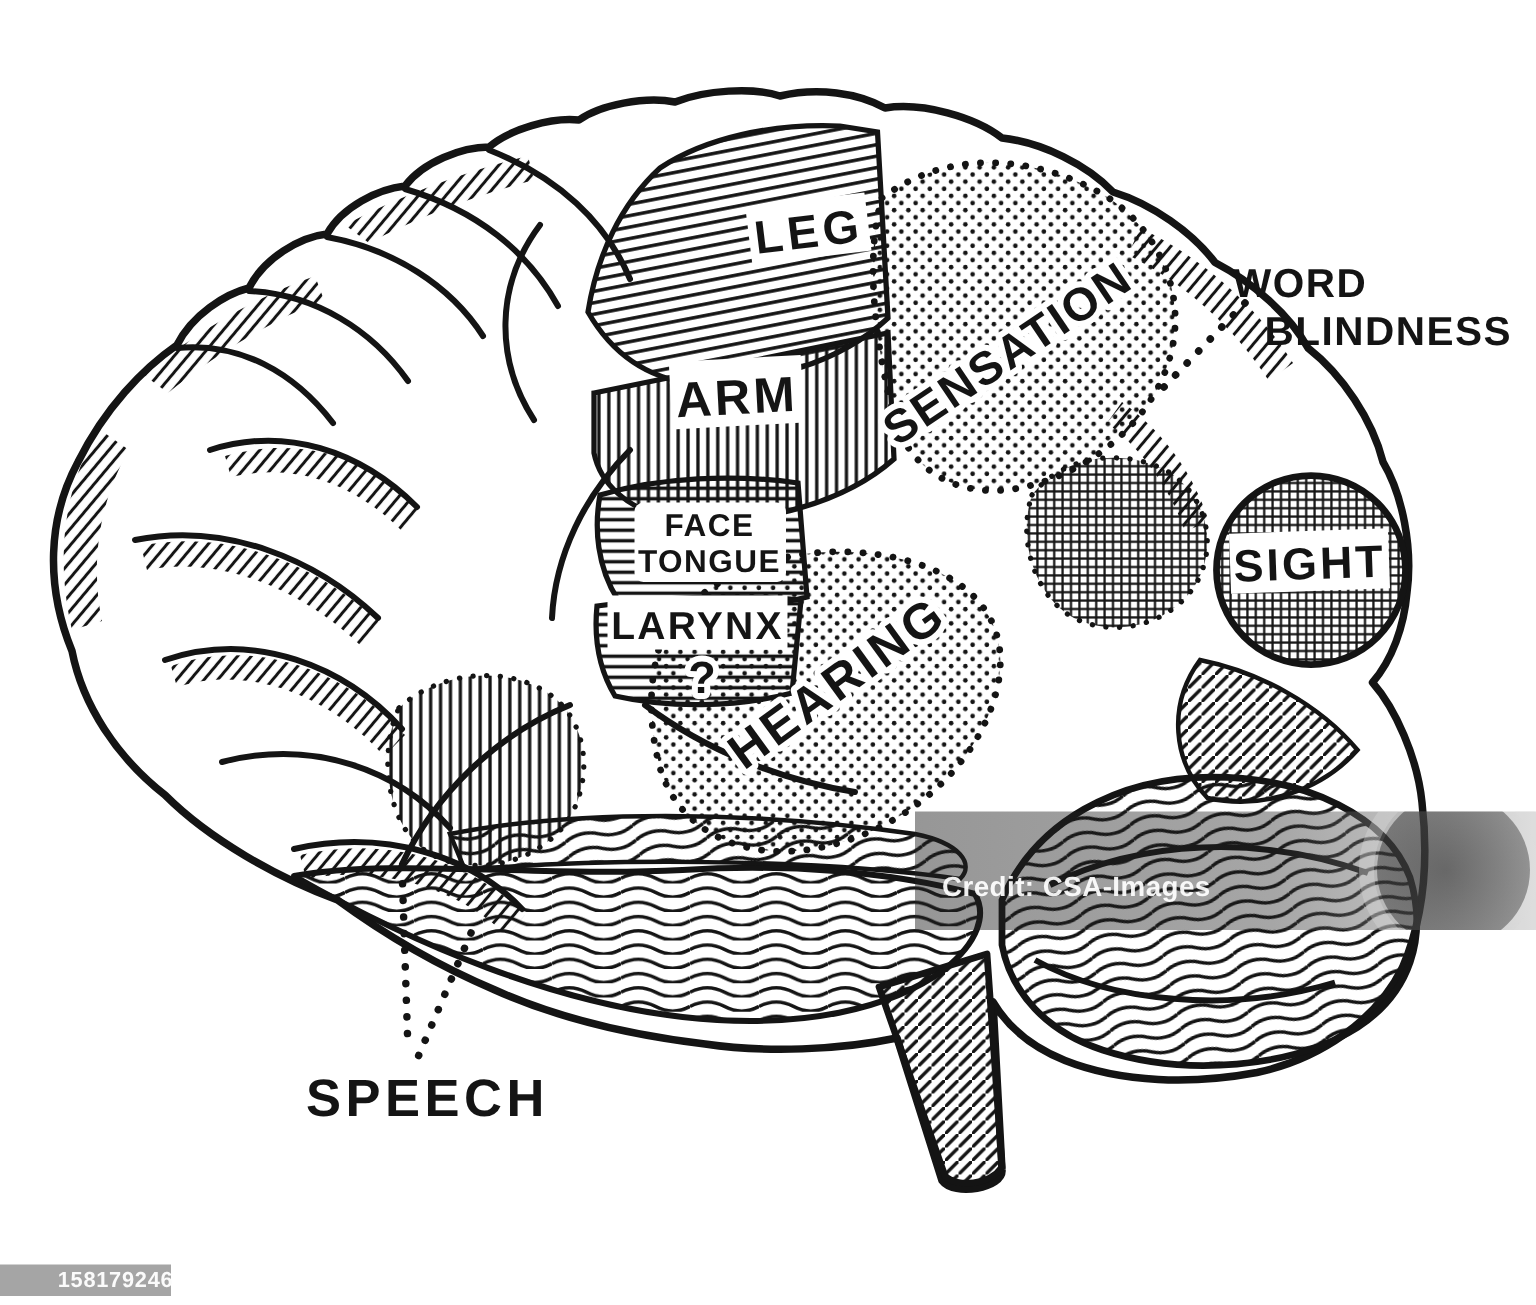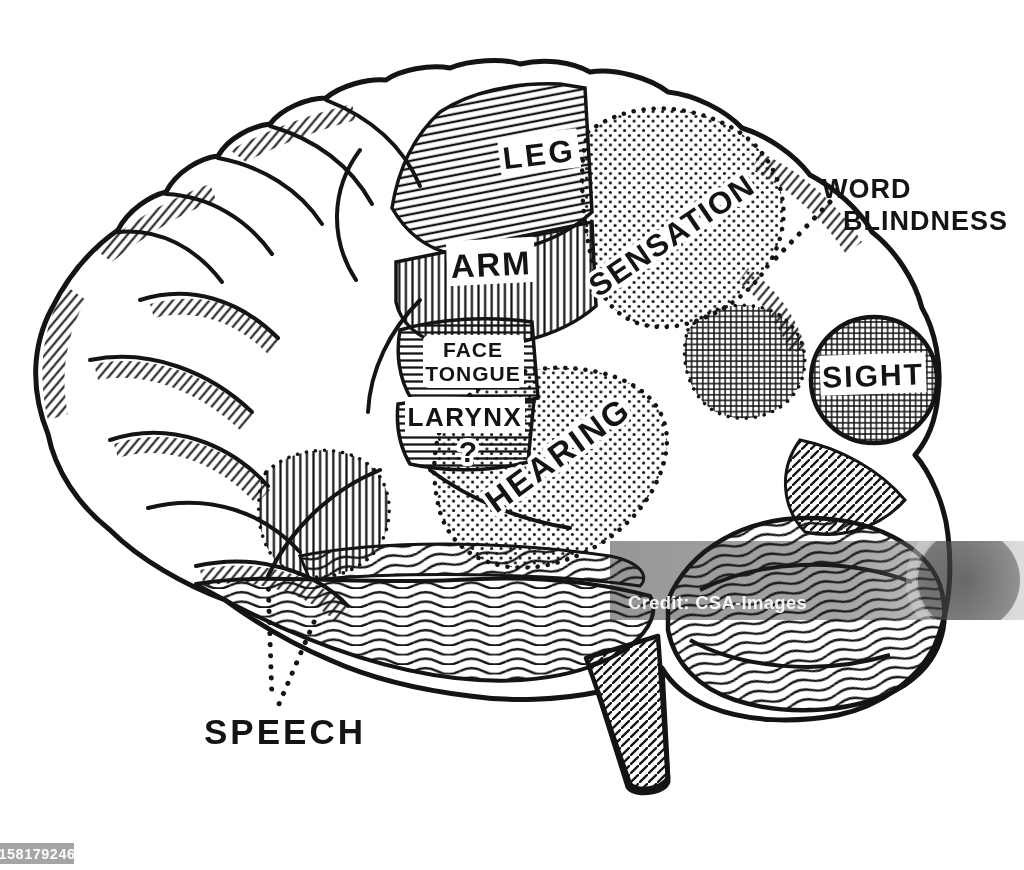--- a/index.html
+++ b/index.html
@@ -26,27 +26,27 @@
     border:10px solid rgba(220,220,220,.35);box-sizing:border-box;
   }
   .wm-brand{
     position:absolute;left:18px;top:5px;font-size:27px;line-height:30px;color:#fff;
     letter-spacing:.5px;white-space:nowrap;
   }
   .wm-brand .b{font-weight:700;color:rgba(255,255,255,.95);}
   .wm-brand .l{font-weight:300;color:rgba(255,255,255,.84);}
   .wm-brand .tm{font-weight:300;font-size:10px;vertical-align:14px;color:rgba(255,255,255,.6);}
   .wm-credit{
-    position:absolute;left:18px;top:51px;font-size:18.5px;font-weight:700;
+    position:absolute;left:18px;top:39px;font-size:18.5px;font-weight:700;
     color:rgba(255,255,255,.93);letter-spacing:.3px;white-space:nowrap;
   }
   .id-badge{
     position:absolute;left:0;top:843px;width:74px;height:21px;background:#a5a5a5;
     display:flex;align-items:center;justify-content:center;
-    color:#fbfbfb;font-size:14.5px;font-weight:700;letter-spacing:.5px;
+    color:#fbfbfb;font-size:14.5px;font-weight:700;letter-spacing:.5px;padding-left:40px;
   }
 </style>
 </head>
 <body>
 
 <div id="stage">
 
   <svg width="1024" height="870" viewBox="0 0 1024 870">
     <defs>
       <pattern id="patHoriz" width="10" height="7" patternUnits="userSpaceOnUse">

